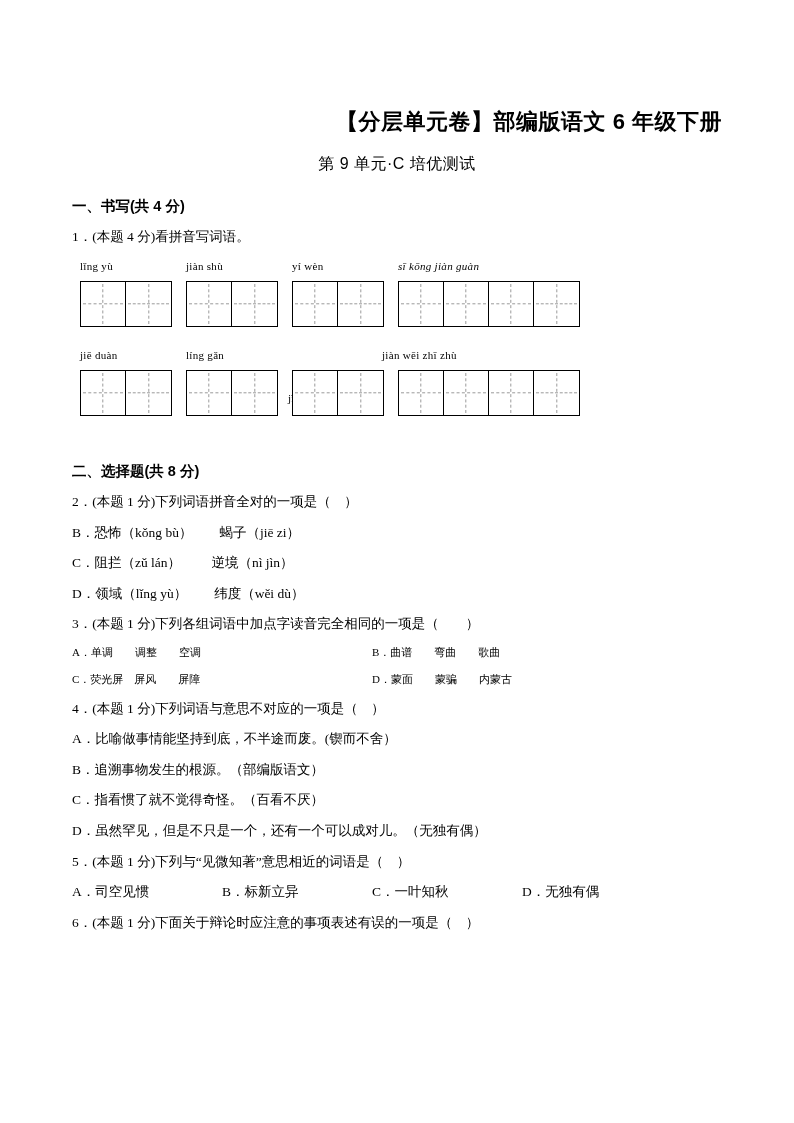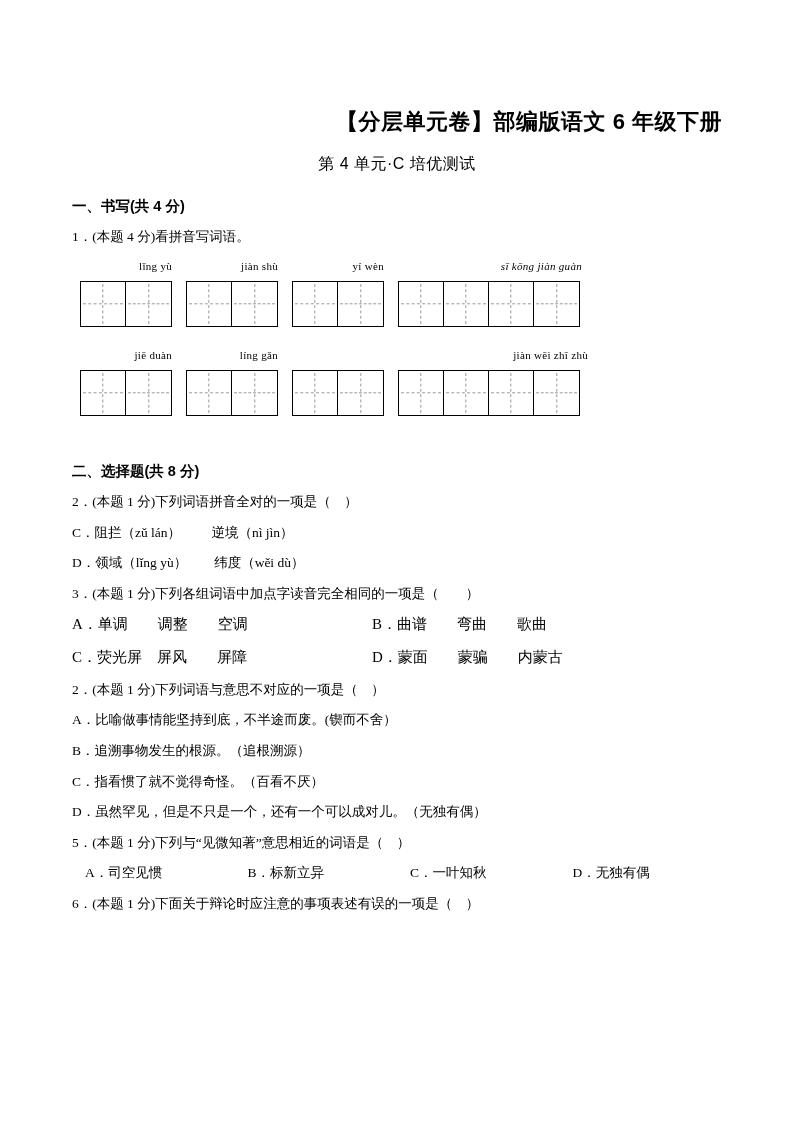--- a/index.html
+++ b/index.html
@@ -62,51 +62,51 @@
     margin-bottom: 2px;
   }
   .opt {
     font-size: 13.5px;
     line-height: 1.45;
     margin-top: 11px;
     white-space: pre;
   }
   .opt-row {
     display: flex;
-    font-size: 15px;
+    font-size: 11px;
     line-height: 1.45;
     margin-top: 11px;
     white-space: pre;
   }
   .opt-row > span.col {
     display: inline-block;
   }
   .col-a { width: 300px; }
   .col-b { width: 260px; }
   .opt-inline-row {
     display: flex;
     font-size: 13.5px;
     line-height: 1.45;
     margin-top: 11px;
     white-space: pre;
   }
-  .opt-inline-row > span { display: inline-block; width: 150px; margin-left: 13px; }
+  .opt-inline-row > span { display: inline-block; width: 150px; }
 
   
   .write-block { margin-top: 14px; }
   .pinyin-line {
     position: relative;
     height: 18px;
     font-size: 11px;
     font-family: "Liberation Serif", "DejaVu Serif", serif;
   }
   .pinyin-item {
     position: absolute;
     top: 0;
-    text-align: right;
+    text-align: left;
     white-space: nowrap;
     letter-spacing: 0.3px;
   }
   .grid-line {
     position: relative;
     height: 46px;
     margin-top: 3px;
   }
   .grid-group {
     position: absolute;
@@ -148,21 +148,21 @@
     transform: translateY(-0.7px);
   }
   .gap-4 { margin-top: 22px; }
 </style>
 </head>
 <body>
 
 <div class="page">
 
   <div class="doc-title">【分层单元卷】部编版语文 6 年级下册</div>
-  <div class="doc-subtitle">第 4 单元·C 培优测试</div>
+  <div class="doc-subtitle">第 9 单元·C 培优测试</div>
 
   <div class="section-head">一、书写(共 4 分)</div>
 
   <div class="q-stem">1．(本题 4 分)看拼音写词语。</div>
 
   <div class="write-block">
 
     <div class="pinyin-line">
       <div class="pinyin-item" style="left:8px;width:92px;">lǐng yù</div>
       <div class="pinyin-item" style="left:114px;width:92px;">jiàn shù</div>
@@ -187,21 +187,21 @@
         <div class="cell"></div>
         <div class="cell"></div>
         <div class="cell"></div>
       </div>
     </div>
 
     <div class="pinyin-line gap-4">
       <div class="pinyin-item" style="left:8px;width:92px;">jiē duàn</div>
       <div class="pinyin-item" style="left:114px;width:92px;">líng gǎn</div>
       <div class="pinyin-item" style="left:216px;width:92px;margin-top:43px;">jī yù</div>
-      <div class="pinyin-item" style="left:332px;width:184px;">jiàn wēi zhī zhù</div>
+      <div class="pinyin-item" style="left:310px;width:184px;">jiàn wēi zhī zhù</div>
     </div>
     <div class="grid-line">
       <div class="grid-group" style="left:8px;">
         <div class="cell"></div>
         <div class="cell"></div>
       </div>
       <div class="grid-group" style="left:114px;">
         <div class="cell"></div>
         <div class="cell"></div>
       </div>
@@ -215,36 +215,37 @@
         <div class="cell"></div>
         <div class="cell"></div>
       </div>
     </div>
 
   </div>
 
   <div class="section-head second">二、选择题(共 8 分)</div>
 
   <div class="q-stem">2．(本题 1 分)下列词语拼音全对的一项是（　）</div>
+  <div class="opt">B．恐怖（kǒng bù）　　蝎子（jiē zi）</div>
   <div class="opt">C．阻拦（zǔ lán）　　 逆境（nì jìn）</div>
   <div class="opt">D．领域（lǐng yù）　　纬度（wěi dù）</div>
 
   <div class="q-stem">3．(本题 1 分)下列各组词语中加点字读音完全相同的一项是（　　）</div>
   <div class="opt-row">
     <span class="col col-a">A．单调　　调整　　空调</span>
     <span class="col col-b">B．曲谱　　弯曲　　歌曲</span>
   </div>
   <div class="opt-row">
     <span class="col col-a">C．荧光屏　屏风　　屏障</span>
     <span class="col col-b">D．蒙面　　蒙骗　　内蒙古</span>
   </div>
 
-  <div class="q-stem">2．(本题 1 分)下列词语与意思不对应的一项是（　）</div>
+  <div class="q-stem">4．(本题 1 分)下列词语与意思不对应的一项是（　）</div>
   <div class="opt">A．比喻做事情能坚持到底，不半途而废。(锲而不舍）</div>
-  <div class="opt">B．追溯事物发生的根源。（追根溯源）</div>
+  <div class="opt">B．追溯事物发生的根源。（部编版语文）</div>
   <div class="opt">C．指看惯了就不觉得奇怪。（百看不厌）</div>
   <div class="opt">D．虽然罕见，但是不只是一个，还有一个可以成对儿。（无独有偶）</div>
 
   <div class="q-stem">5．(本题 1 分)下列与“见微知著”意思相近的词语是（　）</div>
   <div class="opt-inline-row">
     <span>A．司空见惯</span>
     <span>B．标新立异</span>
     <span>C．一叶知秋</span>
     <span>D．无独有偶</span>
   </div>

